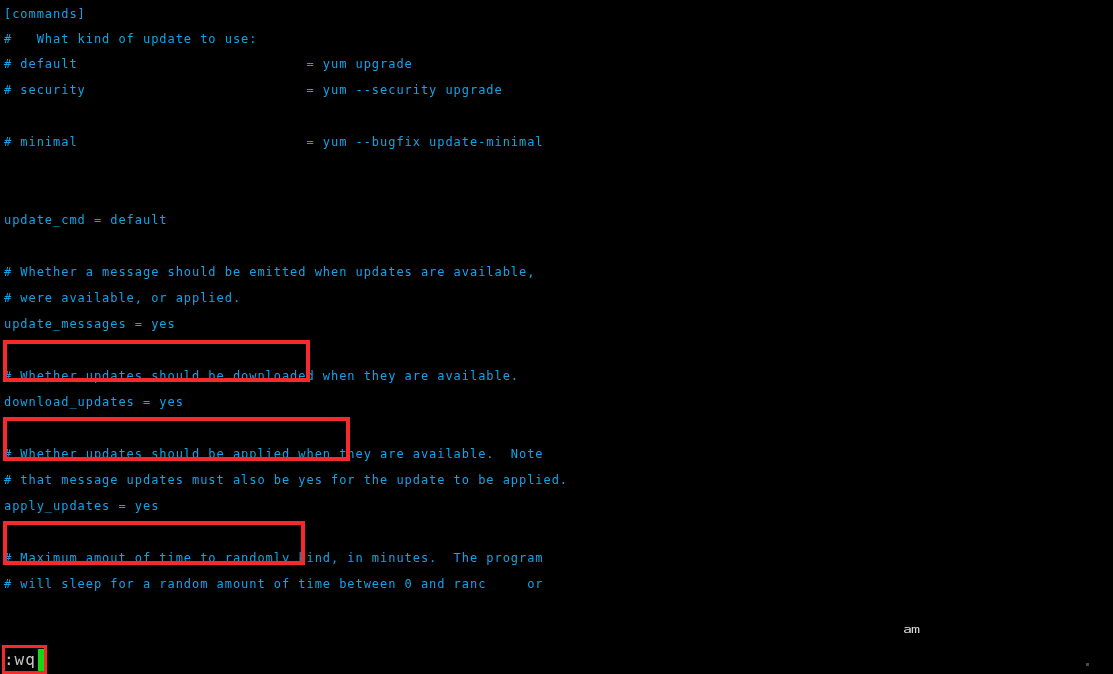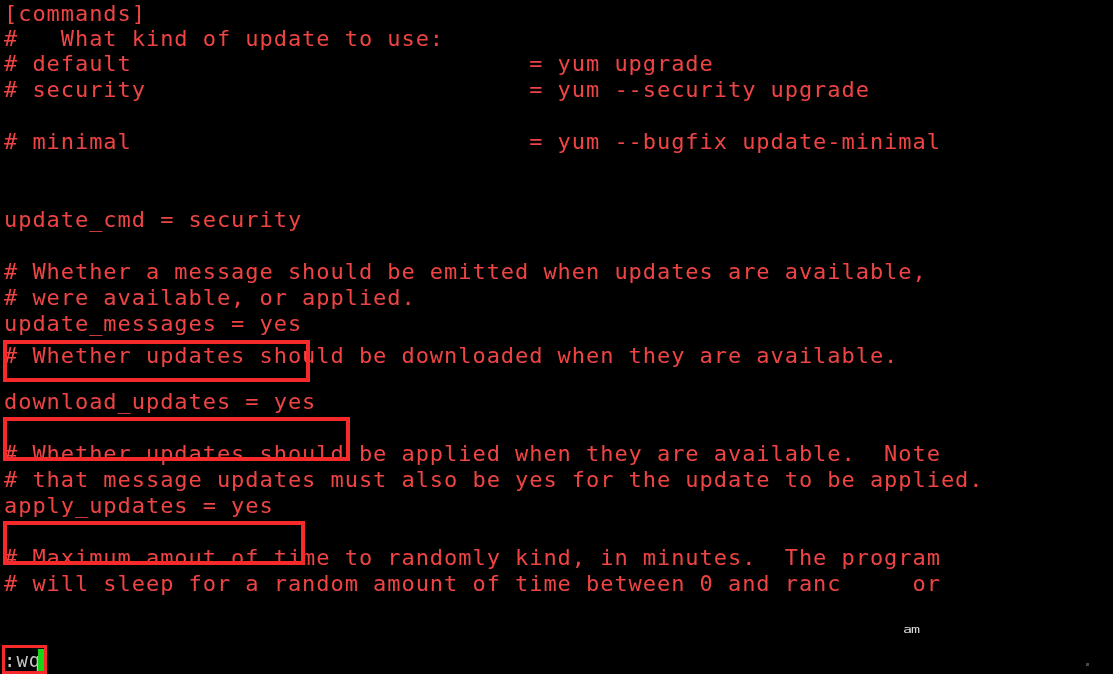--- a/index.html
+++ b/index.html
@@ -22,23 +22,23 @@
     width: 1113px;
     height: 674px;
     padding: 0;
     box-sizing: border-box;
   }
   .line {
     position: absolute;
     left: 4px;
     height: 24px;
     line-height: 24px;
-    font-size: 22px;
+    font-size: 12px;
     letter-spacing: 0.95px;
-    color: #ef4444;
+    color: #0ea5e9;
     white-space: pre;
     font-family: "DejaVu Sans Mono", "Liberation Mono", monospace;
   }
   .line.blank { color: transparent; }
 
   
   .annot-box {
     position: absolute;
     border: 4px solid #f62a2a;
     box-sizing: border-box;
@@ -46,21 +46,21 @@
     pointer-events: none;
   }
   .annot-box.thin { border-width: 3px; }
 
   
   .cmdline {
     position: absolute;
     left: 4px;
     height: 24px;
     line-height: 24px;
-    font-size: 19px;
+    font-size: 16px;
     letter-spacing: 0.95px;
     color: #c6c6c6;
     white-space: pre;
     font-family: "DejaVu Sans Mono", "Liberation Mono", monospace;
   }
   .cursor-block {
     position: absolute;
     width: 9px;
     height: 23px;
     background: #17d617;
@@ -86,27 +86,27 @@
 <body>
 
 <div id="screen">
   <div id="terminal">
 
     <div class="line" style="top:2px">[commands]</div>
     <div class="line" style="top:27px">#   What kind of update to use:</div>
     <div class="line" style="top:52px"># default                            = yum upgrade</div>
     <div class="line" style="top:78px"># security                           = yum --security upgrade</div>
     <div class="line" style="top:130px"># minimal                            = yum --bugfix update-minimal</div>
-    <div class="line" style="top:208px">update_cmd = security</div>
+    <div class="line" style="top:208px">update_cmd = default</div>
     <div class="line blank" style="top:234px"></div>
     <div class="line" style="top:260px"># Whether a message should be emitted when updates are available,</div>
     <div class="line" style="top:286px"># were available, or applied.</div>
     <div class="line" style="top:312px">update_messages = yes</div>
     <div class="line blank" style="top:338px"></div>
-    <div class="line" style="top:344px"># Whether updates should be downloaded when they are available.</div>
+    <div class="line" style="top:364px"># Whether updates should be downloaded when they are available.</div>
     <div class="line" style="top:390px">download_updates = yes</div>
     <div class="line blank" style="top:416px"></div>
     <div class="line" style="top:442px"># Whether updates should be applied when they are available.  Note</div>
     <div class="line" style="top:468px"># that message updates must also be yes for the update to be applied.</div>
     <div class="line" style="top:494px">apply_updates = yes</div>
     <div class="line blank" style="top:520px"></div>
     <div class="line" style="top:546px"># Maximum amout of time to randomly kind, in minutes.  The program</div>
     <div class="line" style="top:572px"># will sleep for a random amount of time between 0 and ranc     or</div>
 
     <span class="glitch-glyph" style="left:903px; top:620px;">am</span>

